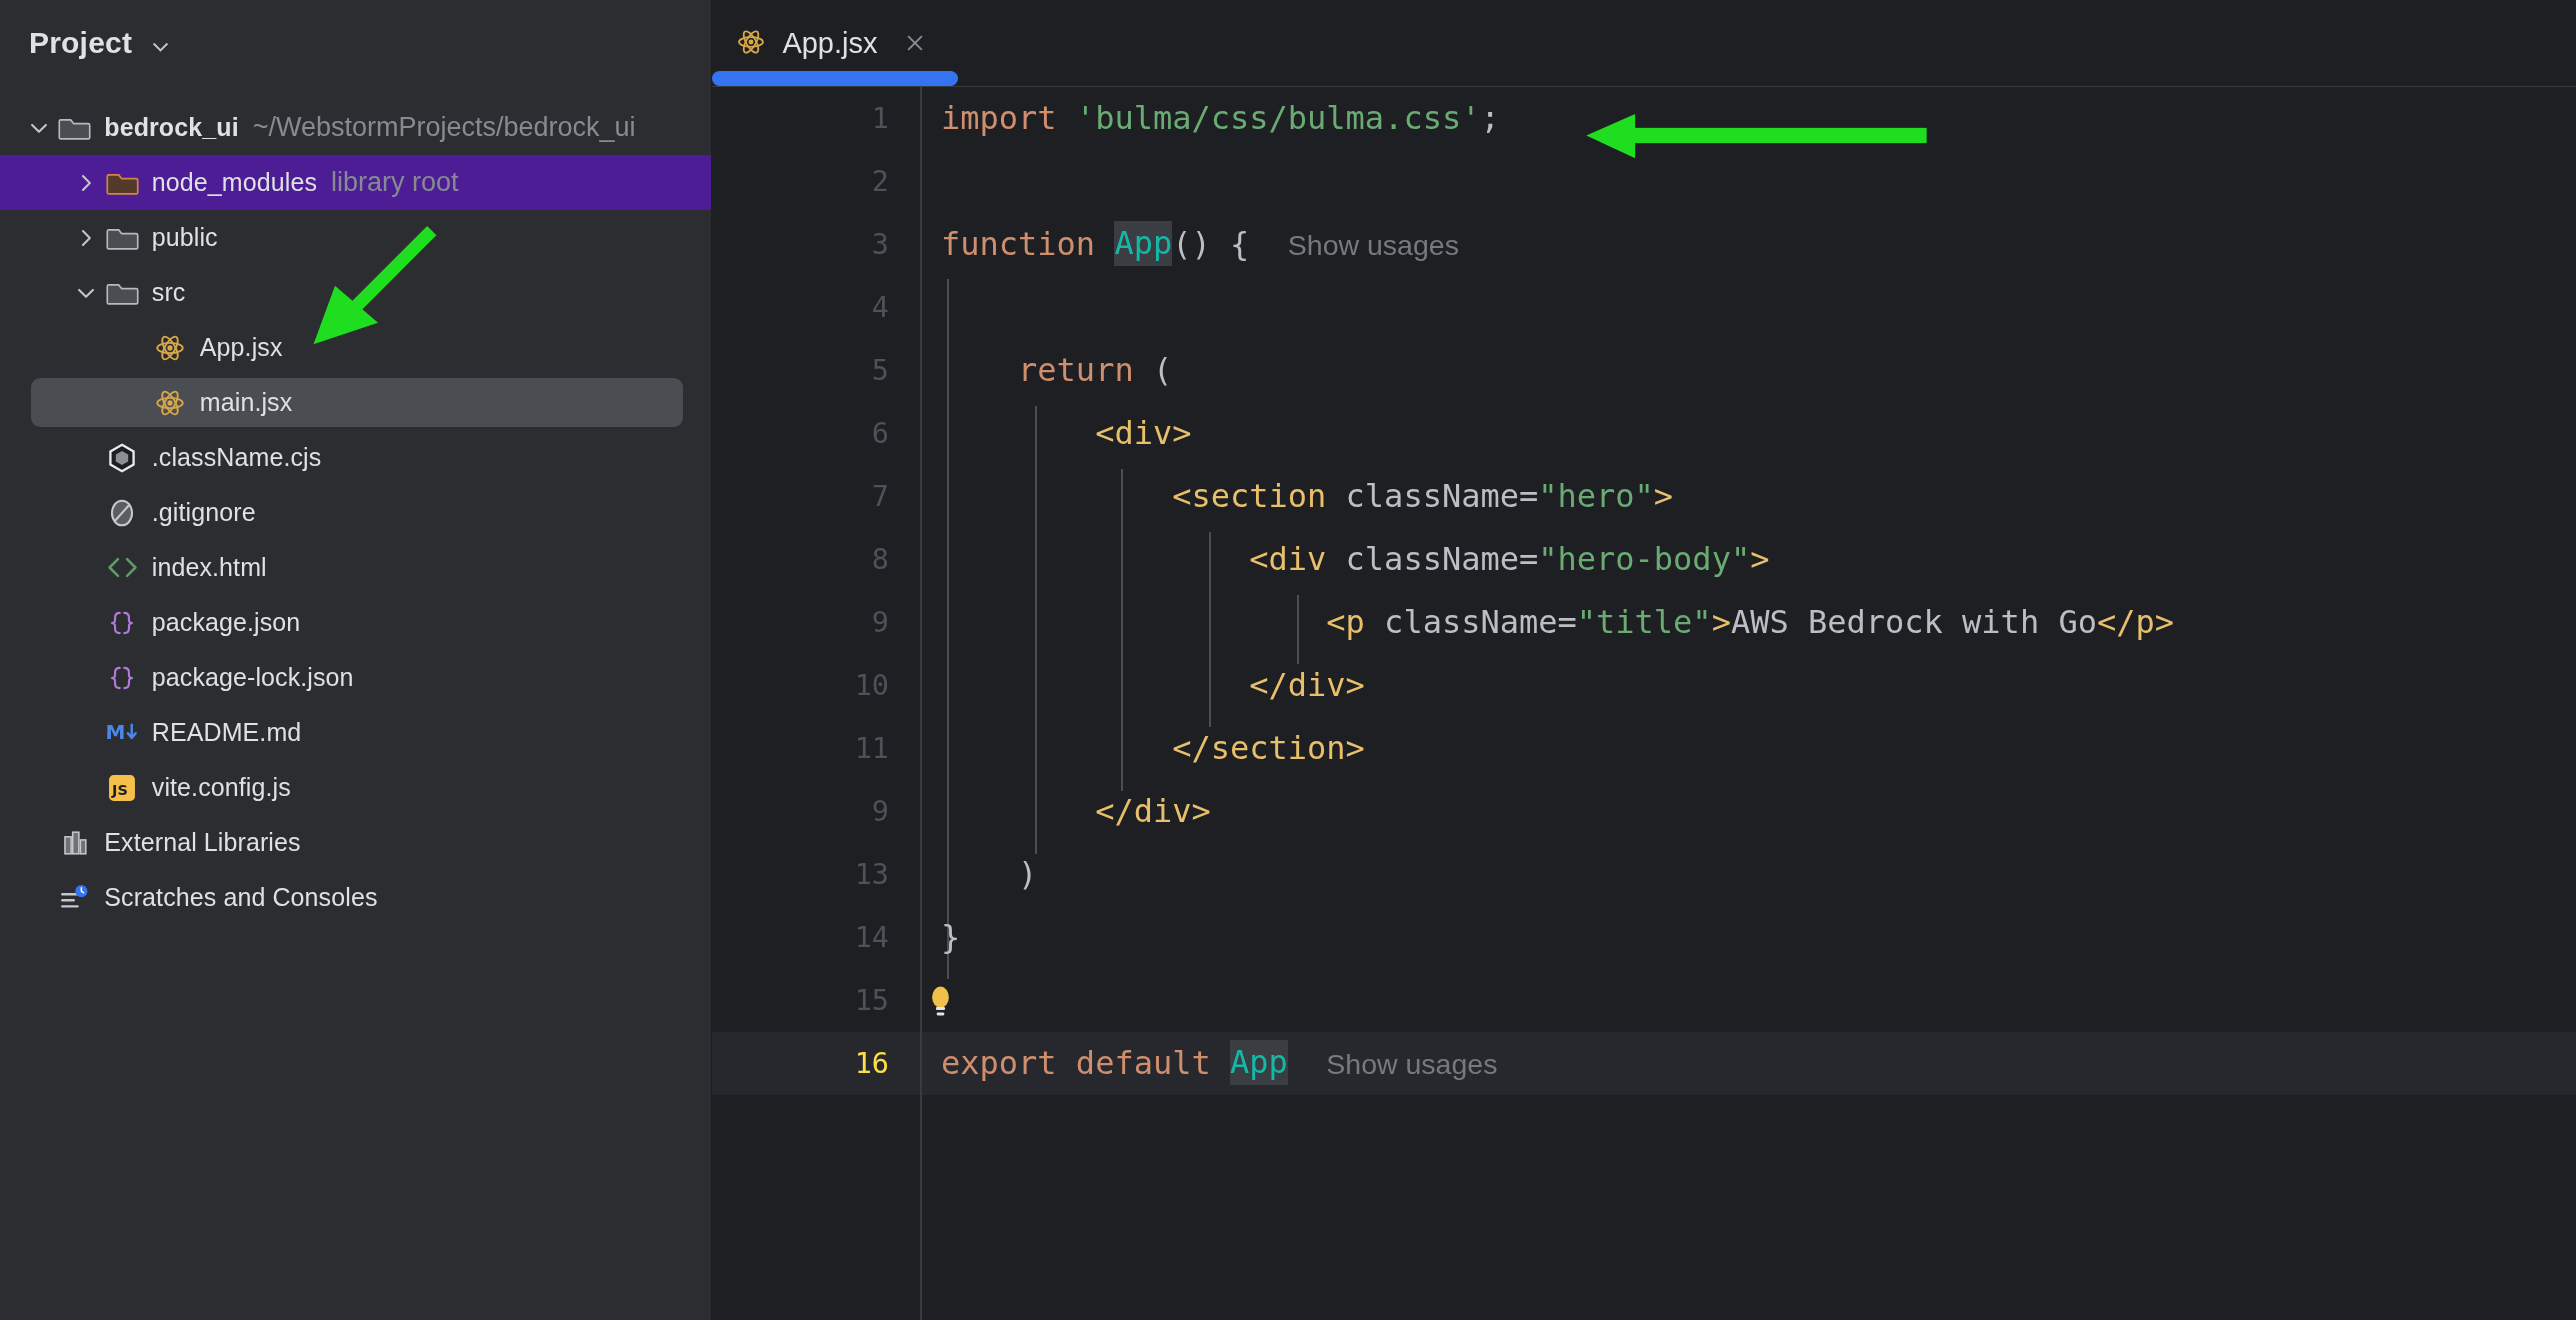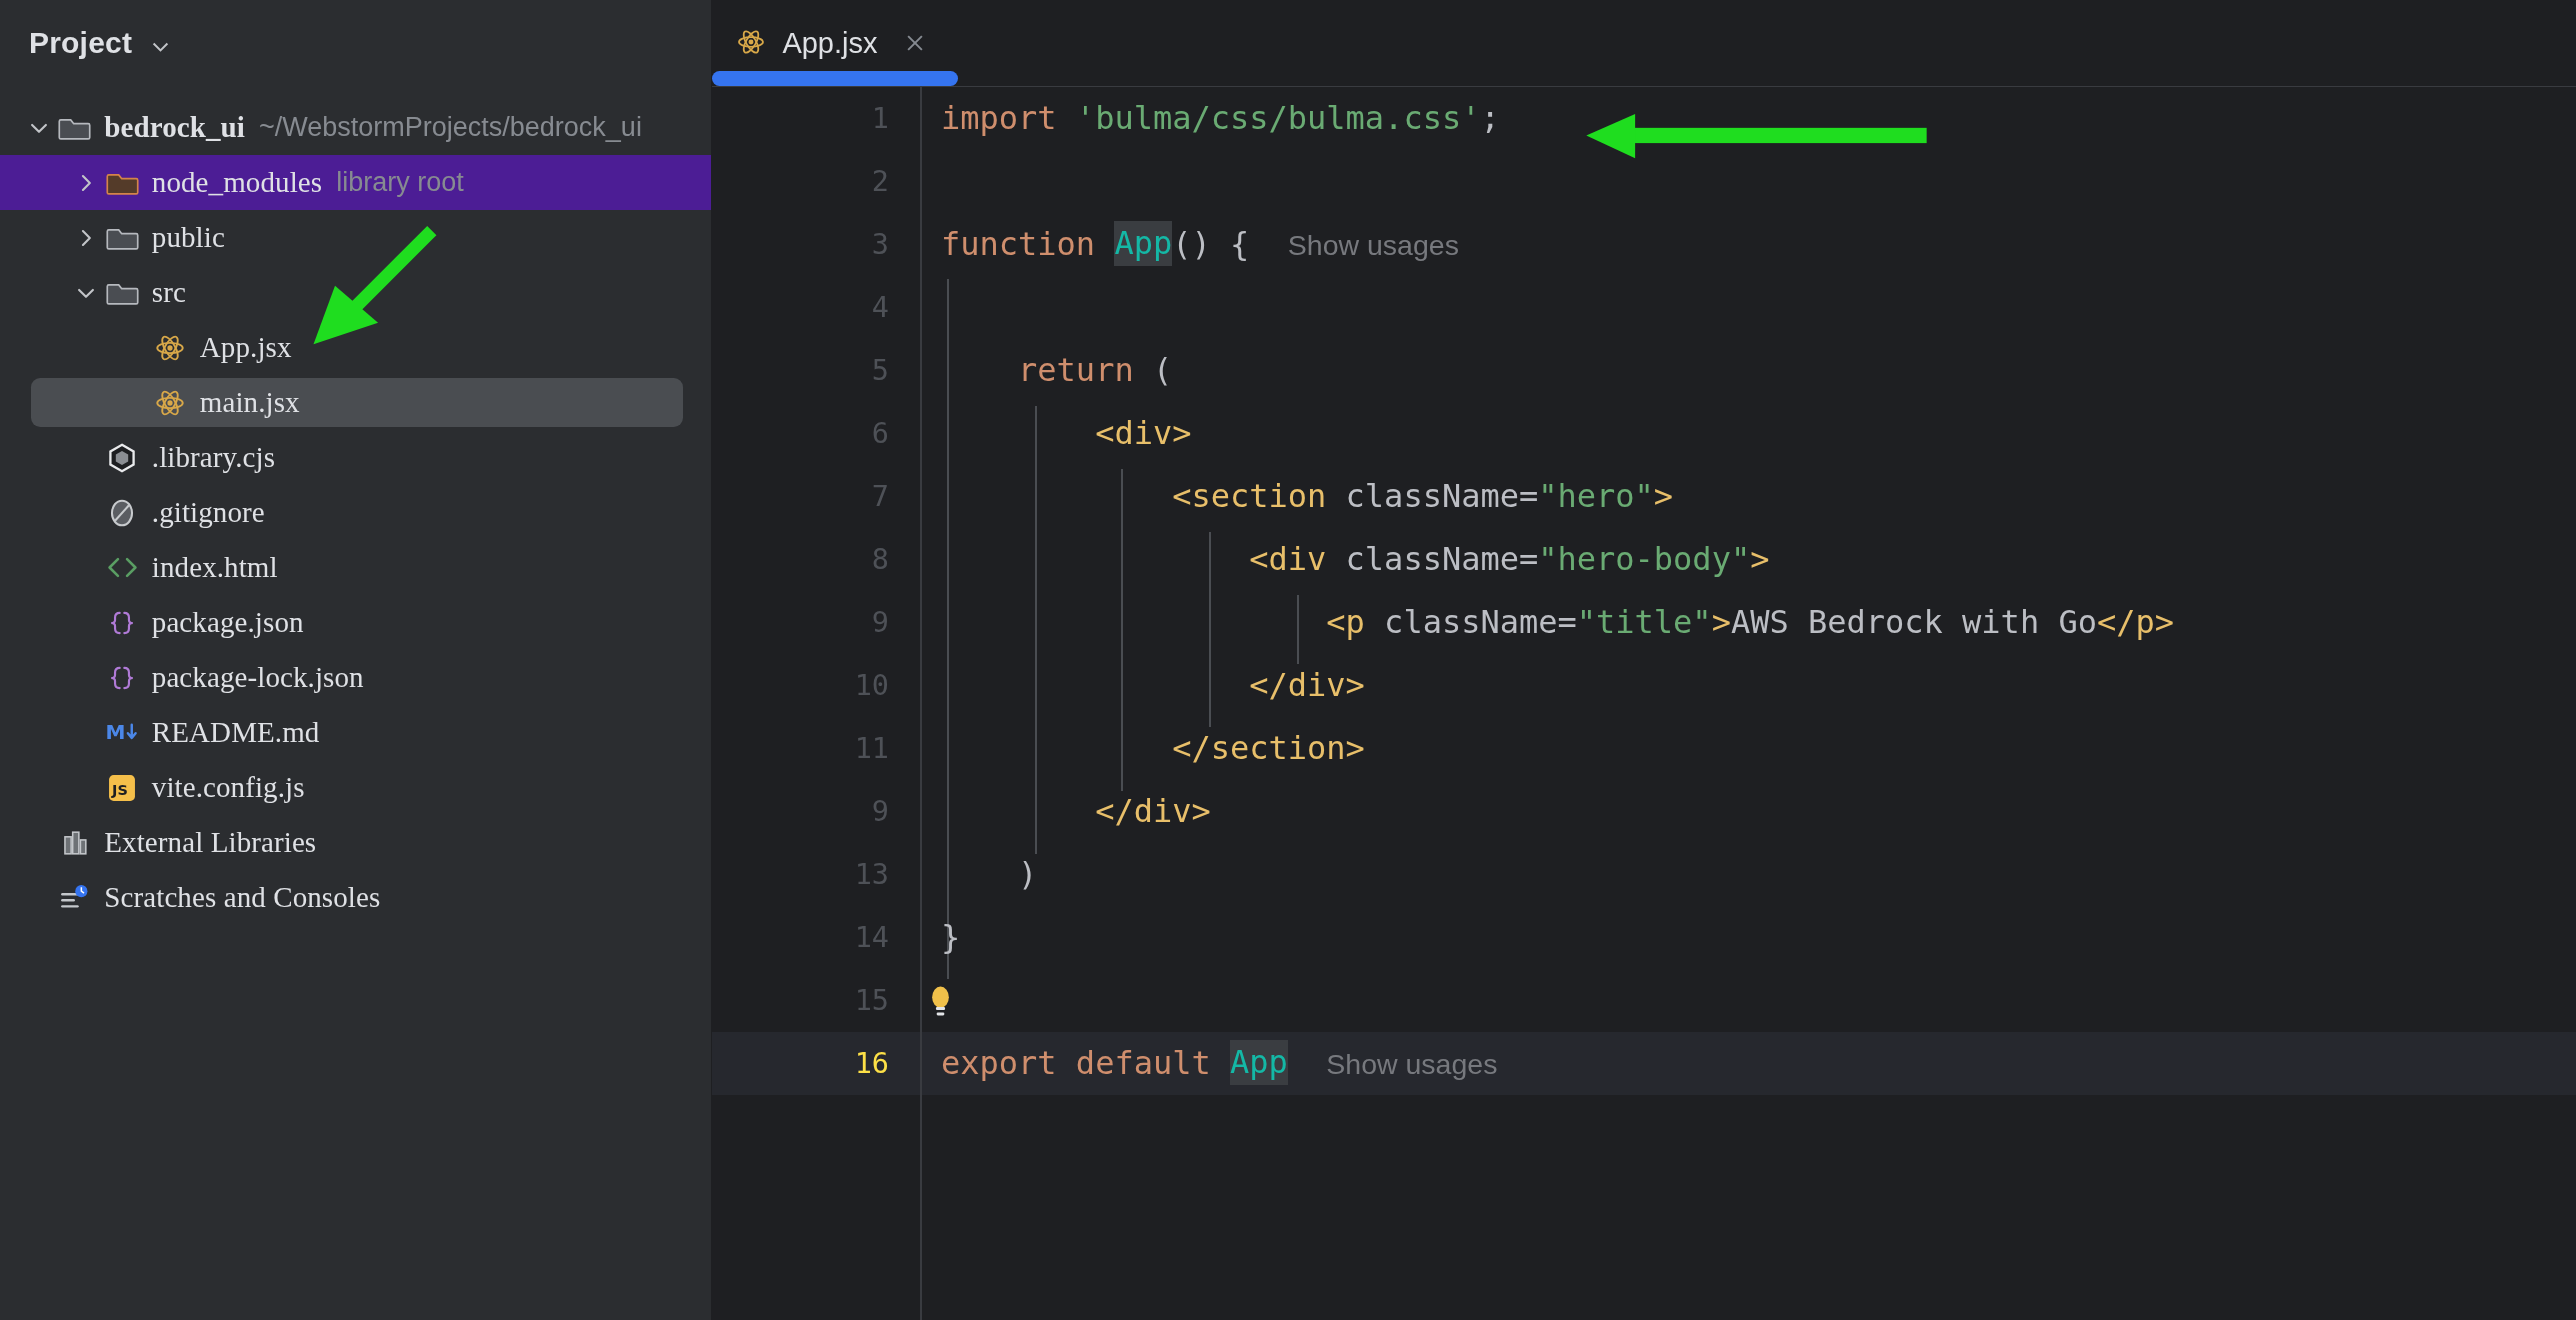--- a/index.html
+++ b/index.html
@@ -82,23 +82,22 @@
 
   .node-icon {
     width: 38px; height: 38px;
     flex: 0 0 38px;
     display: flex; align-items: center; justify-content: center;
     margin-right: 10.8px;
   }
 
   .node-label {
     color: #dfe1e5;
-    font-size: 29px;
+    font-size: 25px;
     letter-spacing: 0.1px;
-    font-family: Liberation Serif, serif;
   }
   .node-label.bold { font-weight: 700; }
   .node-hint {
     color: #878b91;
     font-size: 27px;
     margin-left: 14px;
   }
 
   
   #editor {
@@ -338,21 +337,21 @@
         </div>
         <div class="tree-row">
           <span style="flex: 0 0 69px;"></span>
           <span class="twisty empty"></span>
           <span class="node-icon">
             <svg width="34" height="34" viewBox="0 0 44 44">
               <polygon points="22,5 37,13.5 37,30.5 22,39 7,30.5 7,13.5" fill="#1e1f22" stroke="#e9eaec" stroke-width="3"></polygon>
               <polygon points="22,13 30,17.5 30,26.5 22,31 14,26.5 14,17.5" fill="#8b8e93"></polygon>
             </svg>
           </span>
-          <span class="node-label">.library.cjs</span>
+          <span class="node-label">.className.cjs</span>
         </div>
         <div class="tree-row">
           <span style="flex: 0 0 69px;"></span>
           <span class="twisty empty"></span>
           <span class="node-icon">
             <svg width="34" height="34" viewBox="0 0 44 44">
               <ellipse cx="22" cy="22" rx="13" ry="16" fill="#5a5d62" stroke="#c7cacd" stroke-width="2.6"></ellipse>
               <line x1="13" y1="32" x2="31" y2="12" stroke="#c7cacd" stroke-width="2.6"></line>
             </svg>
           </span>

